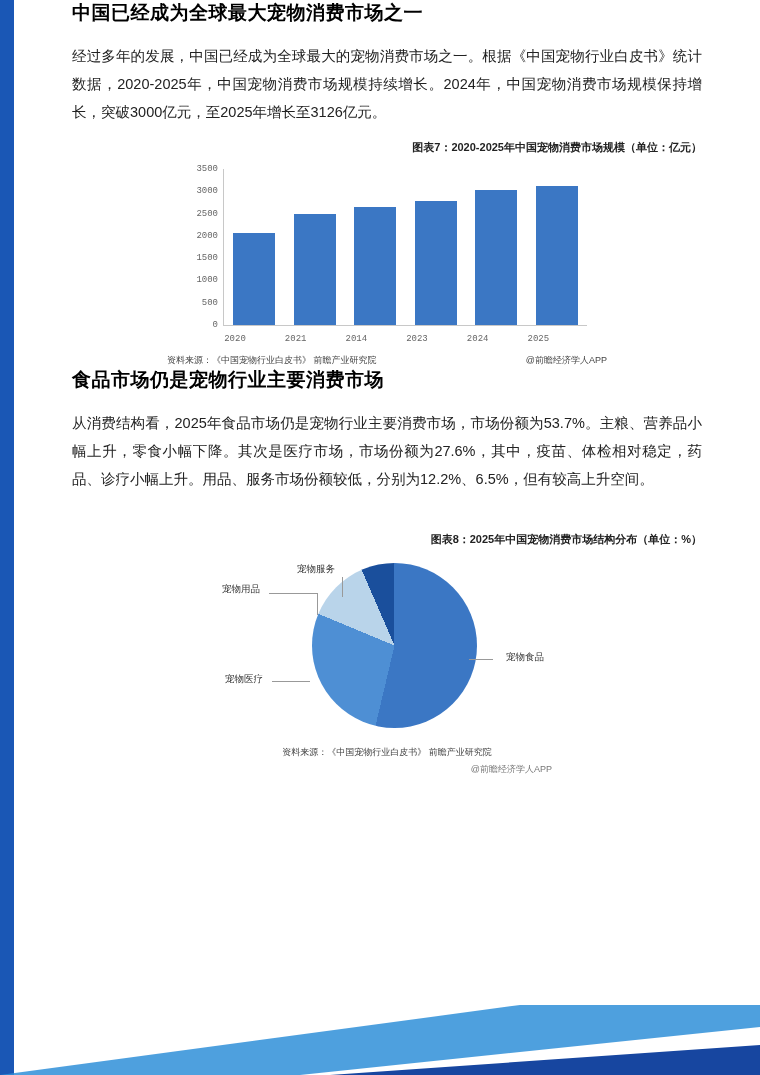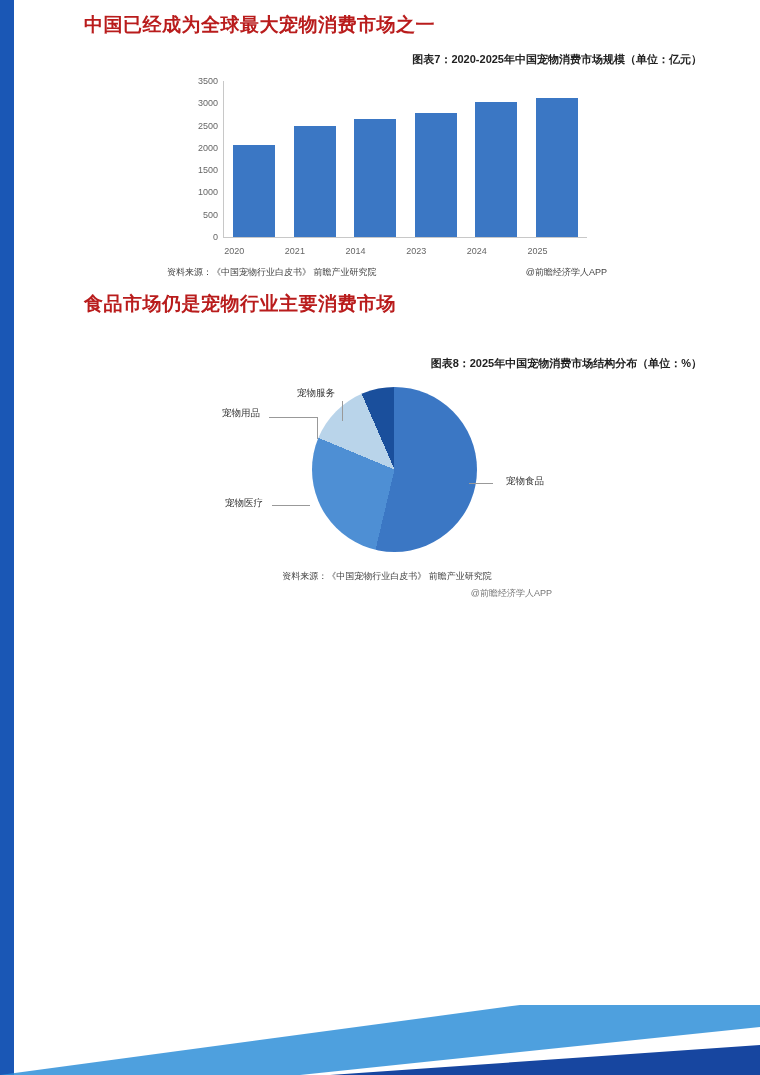--- a/index.html
+++ b/index.html
@@ -31,22 +31,22 @@
   }
   .content {
     position: absolute;
     left: 72px;
     top: 0;
     width: 630px;
   }
   h2.section-title {
     font-size: 19px;
     font-weight: bold;
-    color: #b91c1c;
-    margin: 12px;
+    color: #000000;
+    margin: 0;
     letter-spacing: 0.5px;
   }
   .section-1 { margin-top: 100px; }
   .section-2 { margin-top: 52px; }
   p.body-text {
     font-size: 14.5px;
     line-height: 28px;
     margin: 16px 0 0 0;
     color: #222;
     text-align: justify;
@@ -83,20 +83,21 @@
     padding-right: 150px;
     margin-top: 4px;
   }
 
   
   .bar-chart {
     position: relative;
     width: 420px;
     height: 185px;
     margin: 2px auto;
+    font-family: Liberation Mono, monospace;
   }
   .bar-plot {
     position: absolute;
     left: 46px;
     right: 10px;
     top: 6px;
     bottom: 22px;
     border-left: 1px solid #c8c8c8;
     border-bottom: 1px solid #c8c8c8;
   }
@@ -194,20 +195,21 @@
 <body>
 
 <div class="page">
 
   <div class="left-rail"></div>
 
   <div class="content">
 
     <h2 class="section-title section-1">中国已经成为全球最大宠物消费市场之一</h2>
 
+    <p class="body-text">经过多年的发展，中国已经成为全球最大的宠物消费市场之一。根据《中国宠物行业白皮书》统计数据，2020-2025年，中国宠物消费市场规模持续增长。2024年，中国宠物消费市场规模保持增长，突破3000亿元，至2025年增长至3126亿元。</p>
 
     <div class="figure">
       <div class="fig-title">图表7：2020-2025年中国宠物消费市场规模（单位：亿元）</div>
 
       <div class="bar-chart">
         <div class="bar-plot">
           <div class="y-label" style="top:0%;">3500</div>
           <div class="y-label" style="top:14.28%;">3000</div>
           <div class="y-label" style="top:28.57%;">2500</div>
           <div class="y-label" style="top:42.85%;">2000</div>
@@ -249,20 +251,21 @@
       </div>
 
       <div class="fig-source-row">
         <span>资料来源：《中国宠物行业白皮书》 前瞻产业研究院</span>
         <span>@前瞻经济学人APP</span>
       </div>
     </div>
 
     <h2 class="section-title section-2">食品市场仍是宠物行业主要消费市场</h2>
 
+    <p class="body-text">从消费结构看，2025年食品市场仍是宠物行业主要消费市场，市场份额为53.7%。主粮、营养品小幅上升，零食小幅下降。其次是医疗市场，市场份额为27.6%，其中，疫苗、体检相对稳定，药品、诊疗小幅上升。用品、服务市场份额较低，分别为12.2%、6.5%，但有较高上升空间。</p>
 
     <div class="figure" style="margin-top:39px;">
       <div class="fig-title">图表8：2025年中国宠物消费市场结构分布（单位：%）</div>
 
       <div class="pie-wrap">
         <div class="pie"></div>
 
         <div class="pie-label lbl-food">宠物食品</div>
         <div class="pie-leader" style="left:292px; top:104px; width:24px; height:1px;"></div>
 

